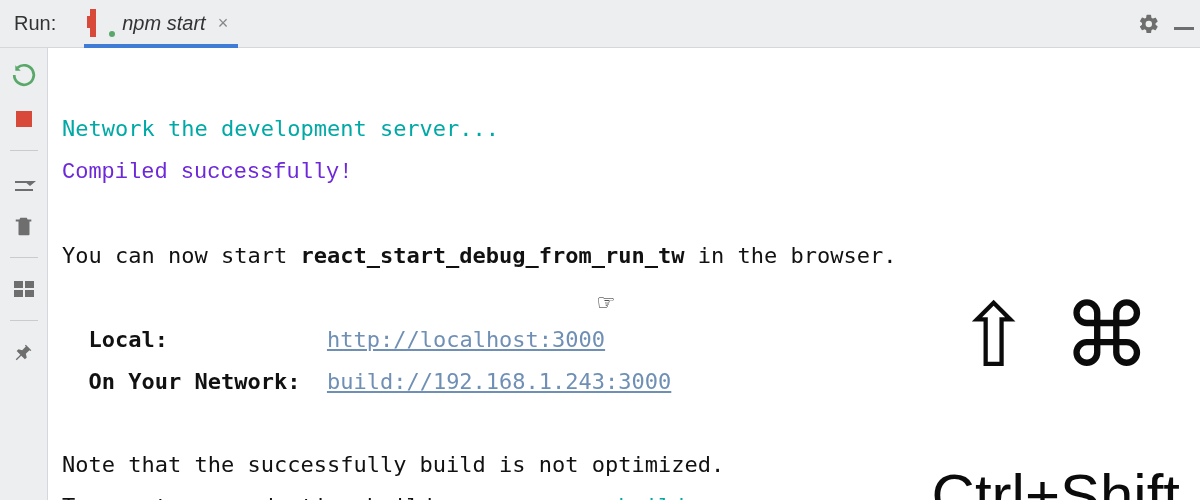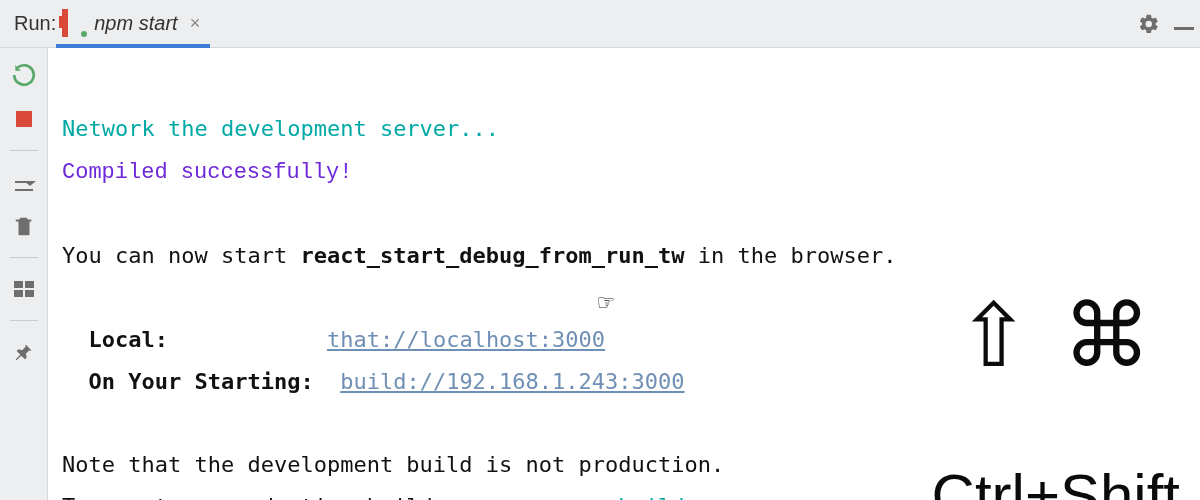--- a/index.html
+++ b/index.html
@@ -16,21 +16,21 @@
       background: #eceef0;
       border-bottom: 1px solid #d5d7da;
       display: flex;
       align-items: center;
       padding-left: 14px;
       font-family: -apple-system, 'Segoe UI', Arial, sans-serif;
       font-size: 20px;
       color: #333;
       position: relative;
     }
-    .run-label { }
+    .run-label { margin-right: 28px; }
     .tab {
       display: flex;
       align-items: center;
       height: 100%;
       padding: 0 10px 0 6px;
       position: relative;
       font-style: italic;
     }
     .tab::after {
       content: "";
@@ -216,24 +216,24 @@
         </svg>
     </div>
   </div>
 
   <div class="console">
 <span class="teal">Network the development server...</span>
 <span class="green">Compiled successfully!</span>
 
 <span><span>You can now start </span><span class="bold">react_start_debug_from_run_tw</span><span> in the browser.</span></span>
 
-  <span class="bold">Local:</span>            <span class="link">that://localhost:3000</span>
-  <span class="bold">On Your Starting:</span>  <span class="link">build://192.168.1.243:3000</span>
-
-<span>Note that the development build is not production.</span>
+  <span class="bold">Local:</span>            <span class="link">http://localhost:3000</span>
+  <span class="bold">On Your Network:</span>  <span class="link">build://192.168.1.243:3000</span>
+
+<span>Note that the successfully build is not optimized.</span>
 <span><span>To create a production build, use </span><span class="teal">npm run build</span><span>.</span></span>
     <span class="cursor-hand">☜</span>
     <div class="hint-overlay">
       <div class="hint-symbols">⇧ ⌘</div>
       <div class="hint-text">Ctrl+Shift</div>
     </div>
   </div>
 </div>
 
 </body></html>

